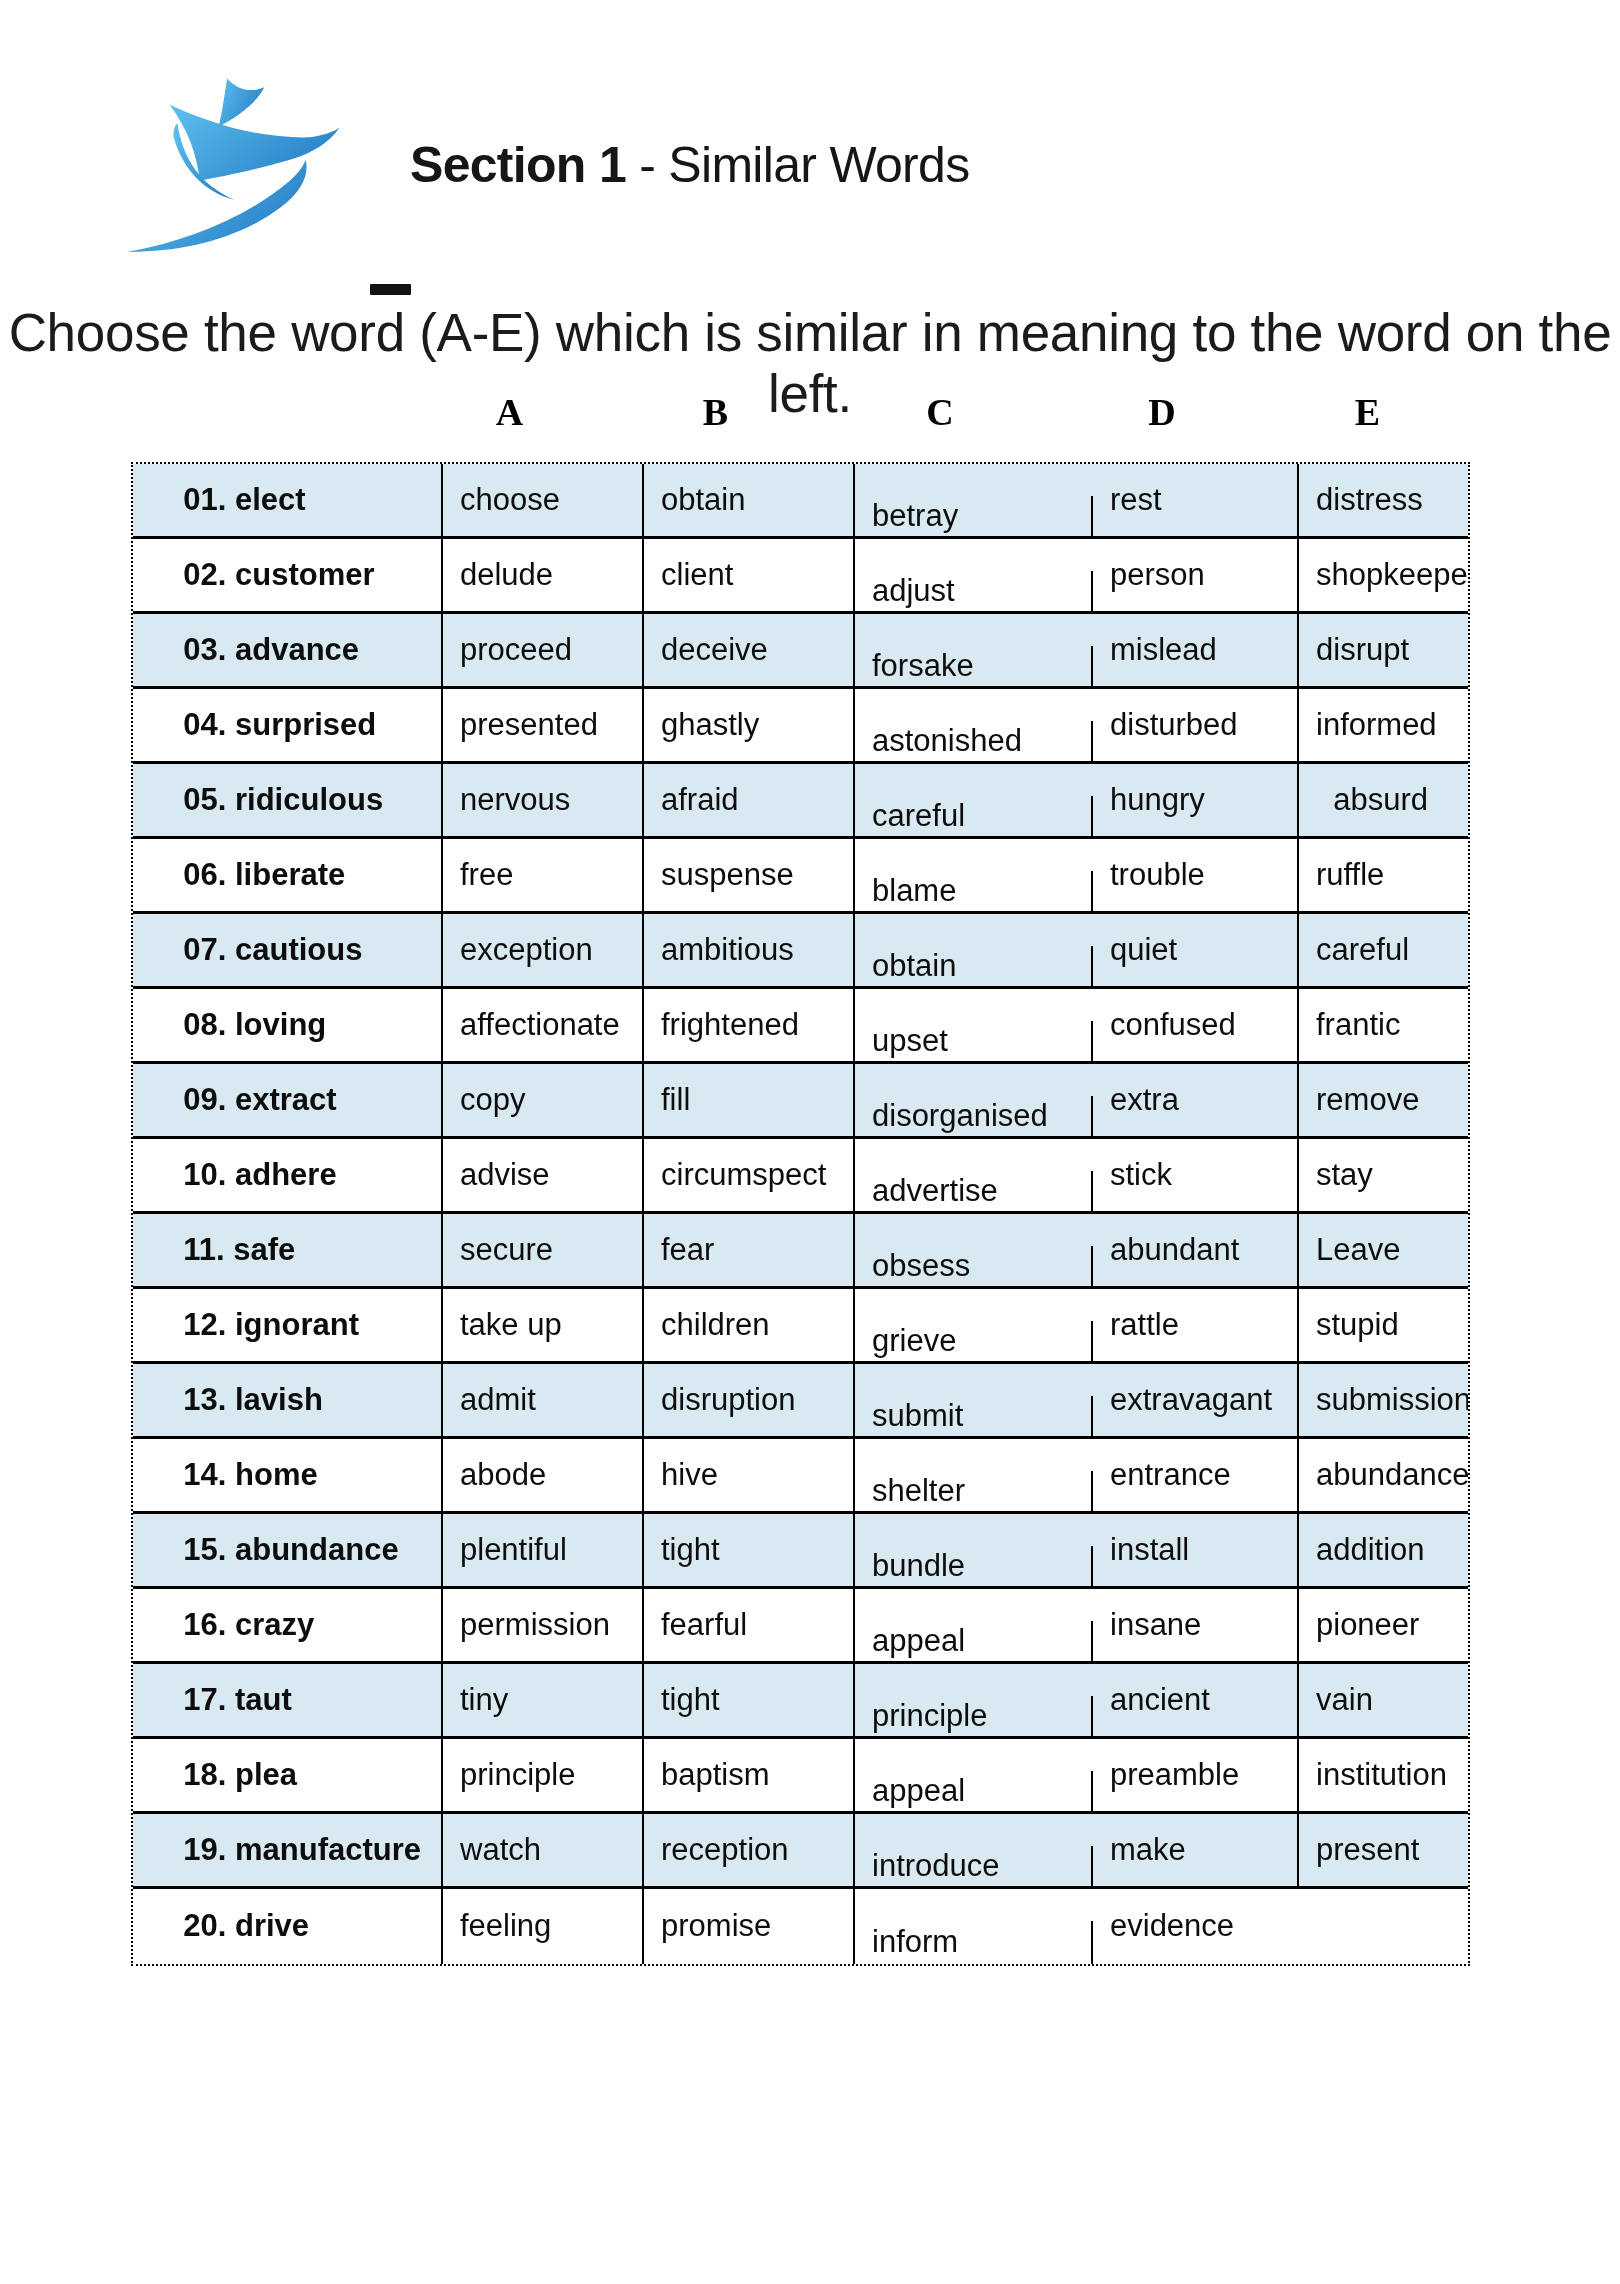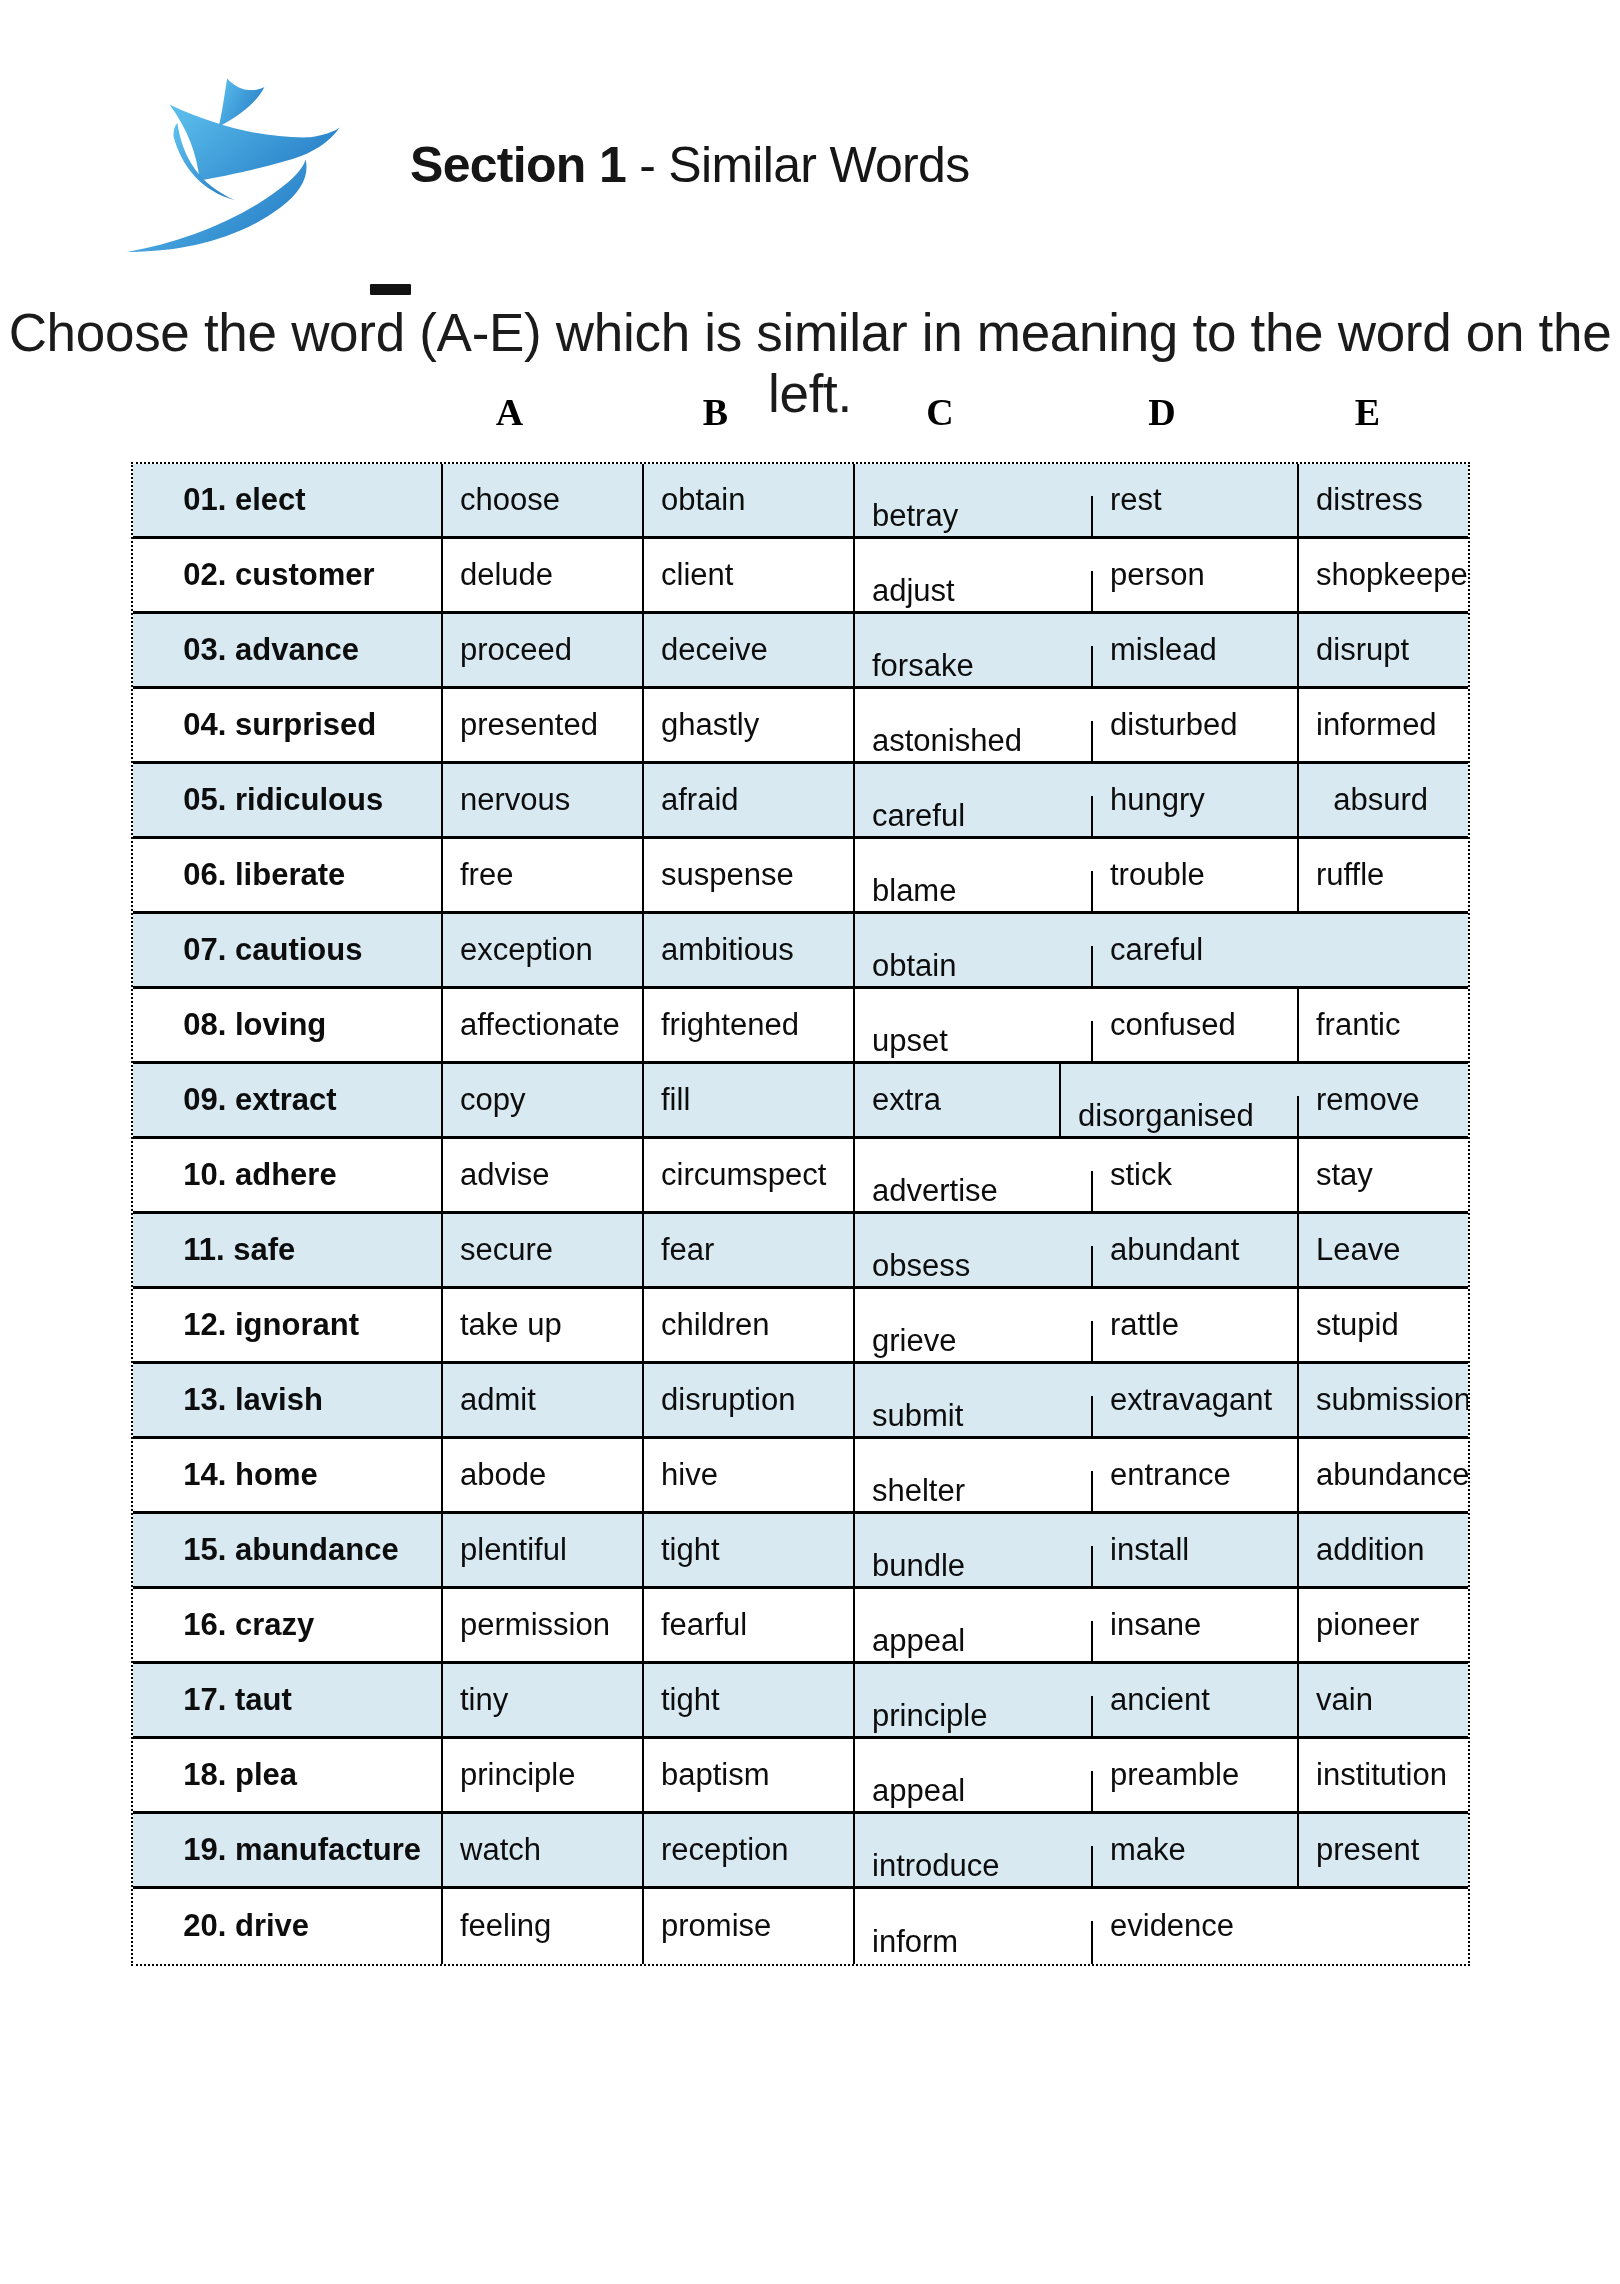--- a/index.html
+++ b/index.html
@@ -181,38 +181,39 @@
     <div class="cell oc">blame</div>
     <div class="cell od">trouble</div>
     <div class="cell oe">ruffle</div>
   </div>
 
   <div class="row alt">
     <div class="cell word">07. cautious</div>
     <div class="cell oa">exception</div>
     <div class="cell ob">ambitious</div>
     <div class="cell oc">obtain</div>
+    <div class="cell od">quiet</div>
     <div class="cell oe">careful</div>
   </div>
 
   <div class="row">
     <div class="cell word">08. loving</div>
     <div class="cell oa">affectionate</div>
     <div class="cell ob">frightened</div>
     <div class="cell oc">upset</div>
     <div class="cell od">confused</div>
     <div class="cell oe">frantic</div>
   </div>
 
   <div class="row alt">
     <div class="cell word">09. extract</div>
     <div class="cell oa">copy</div>
     <div class="cell ob">fill</div>
+    <div class="cell oc">disorganised</div>
     <div class="cell od">extra</div>
-    <div class="cell oc">disorganised</div>
     <div class="cell oe">remove</div>
   </div>
 
   <div class="row">
     <div class="cell word">10. adhere</div>
     <div class="cell oa">advise</div>
     <div class="cell ob">circumspect</div>
     <div class="cell oc">advertise</div>
     <div class="cell od">stick</div>
     <div class="cell oe">stay</div>

